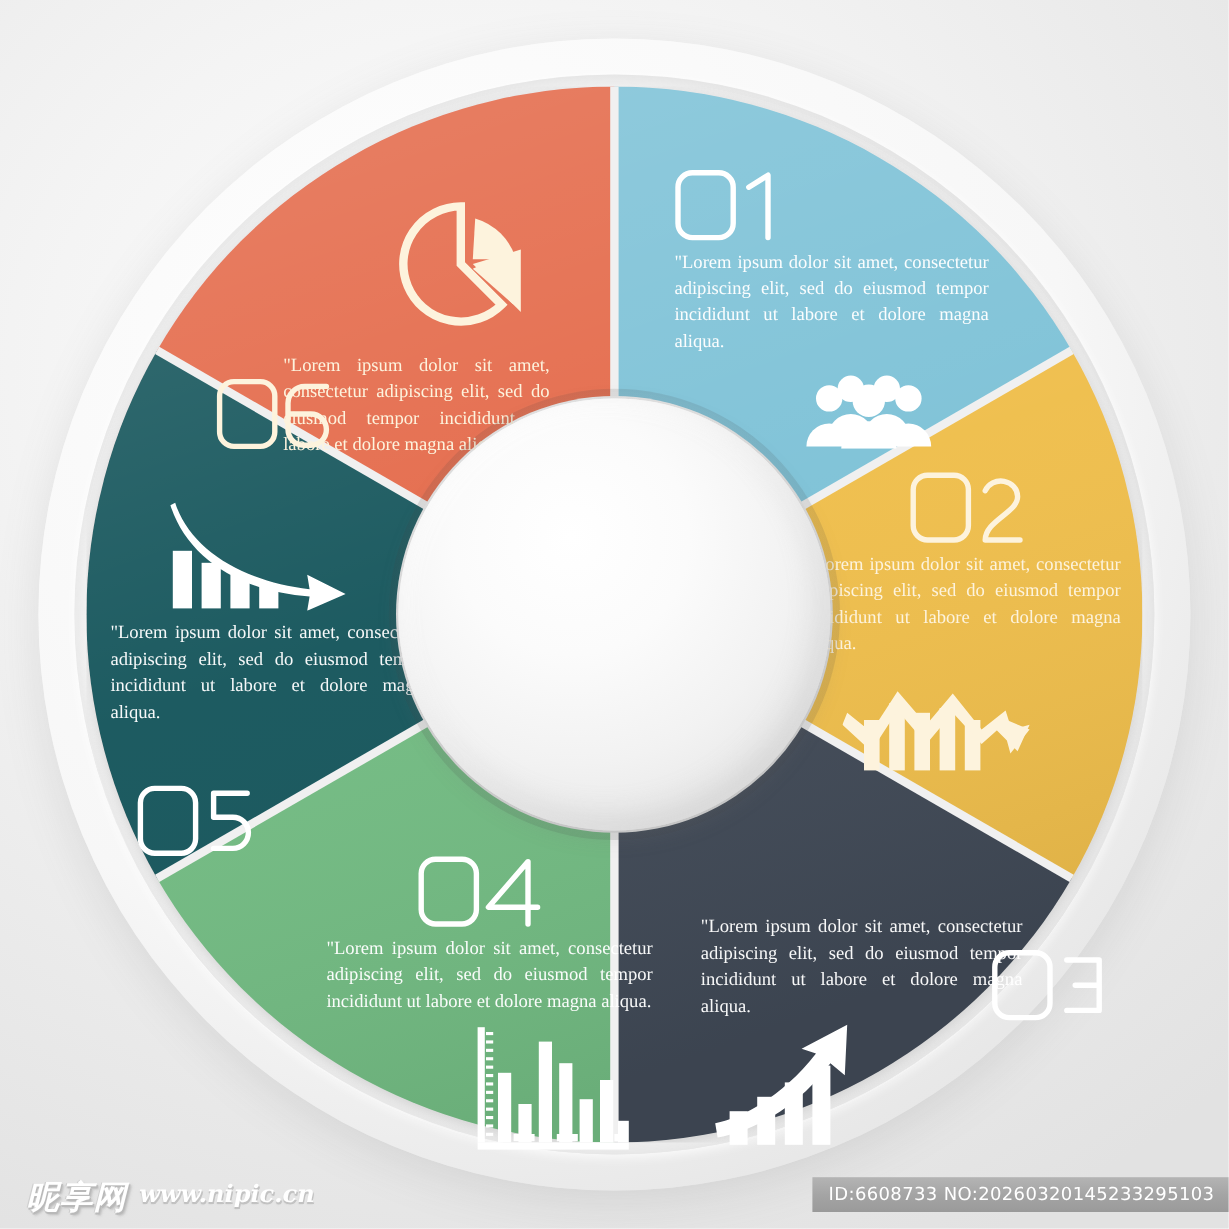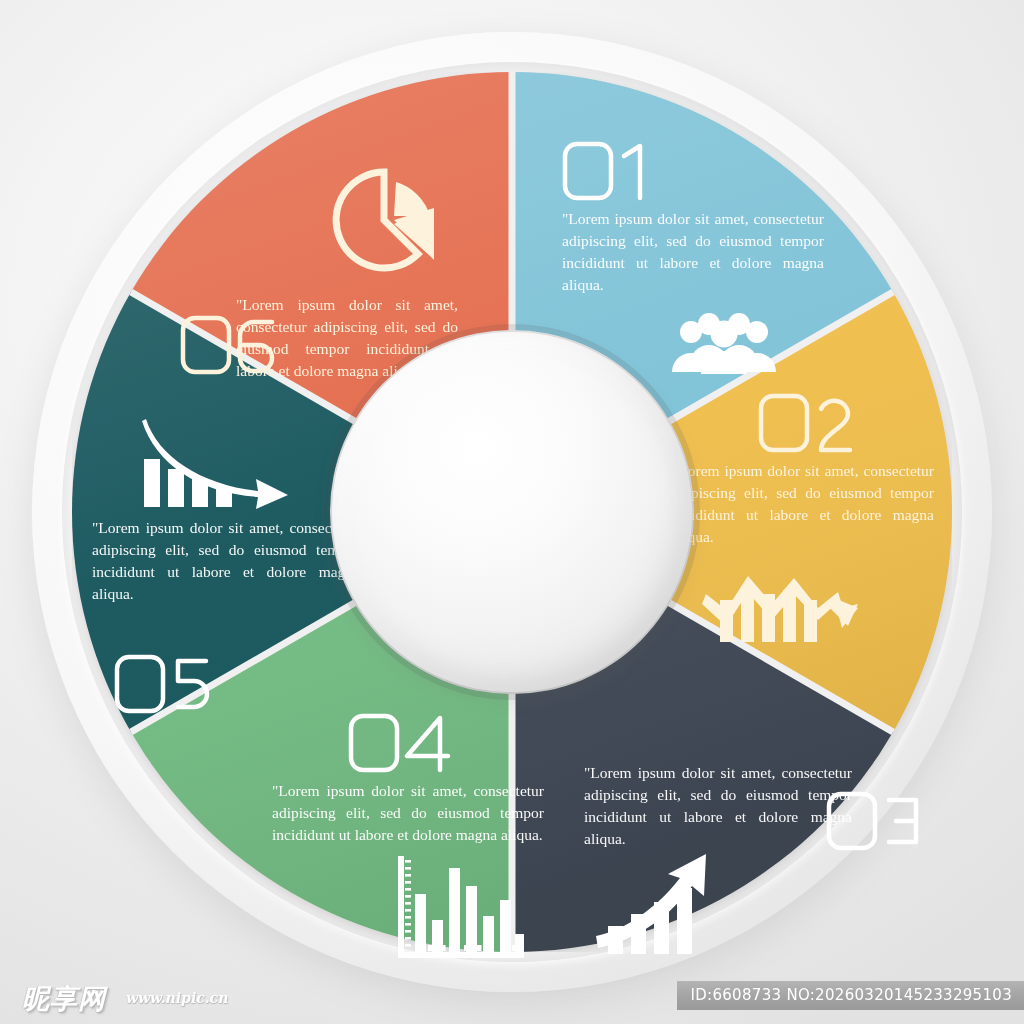--- a/index.html
+++ b/index.html
@@ -108,39 +108,39 @@
                 inset 6px 8px 20px rgba(255,255,255,0.95),
                 0 6px 18px rgba(120,120,120,0.18);
   }
 
   
   .watermark {
     position: absolute;
     left: 22px;
     bottom: 12px;
     display: flex;
-    align-items: center;
-    gap: 20px;
+    align-items: flex-start;
+    gap: 10px;
     pointer-events: auto;
   }
   .wm-cn {
     font-family: "DejaVu Sans", sans-serif;
     font-weight: 700;
     font-size: 27px;
     letter-spacing: 1px;
     color: #ffffff;
     text-shadow: 1px 1px 0 #b9b9b9, -1px 0 0 #cfcfcf, 0 1px 0 #c6c6c6, 2px 2px 2px rgba(150,150,150,0.5);
     font-style: italic;
     line-height: 1;
   }
   .wm-url {
     font-family: "DejaVu Serif", serif;
     font-style: italic;
     font-weight: 700;
-    font-size: 14px;
+    font-size: 20px;
     color: #ffffff;
     text-shadow: 1px 1px 0 #c2c2c2, 0 1px 1px rgba(150,150,150,0.55);
     line-height: 1;
     padding-bottom: 1px;
   }
 
   .id-badge {
     position: absolute;
     right: 0px;
     bottom: 14px;

